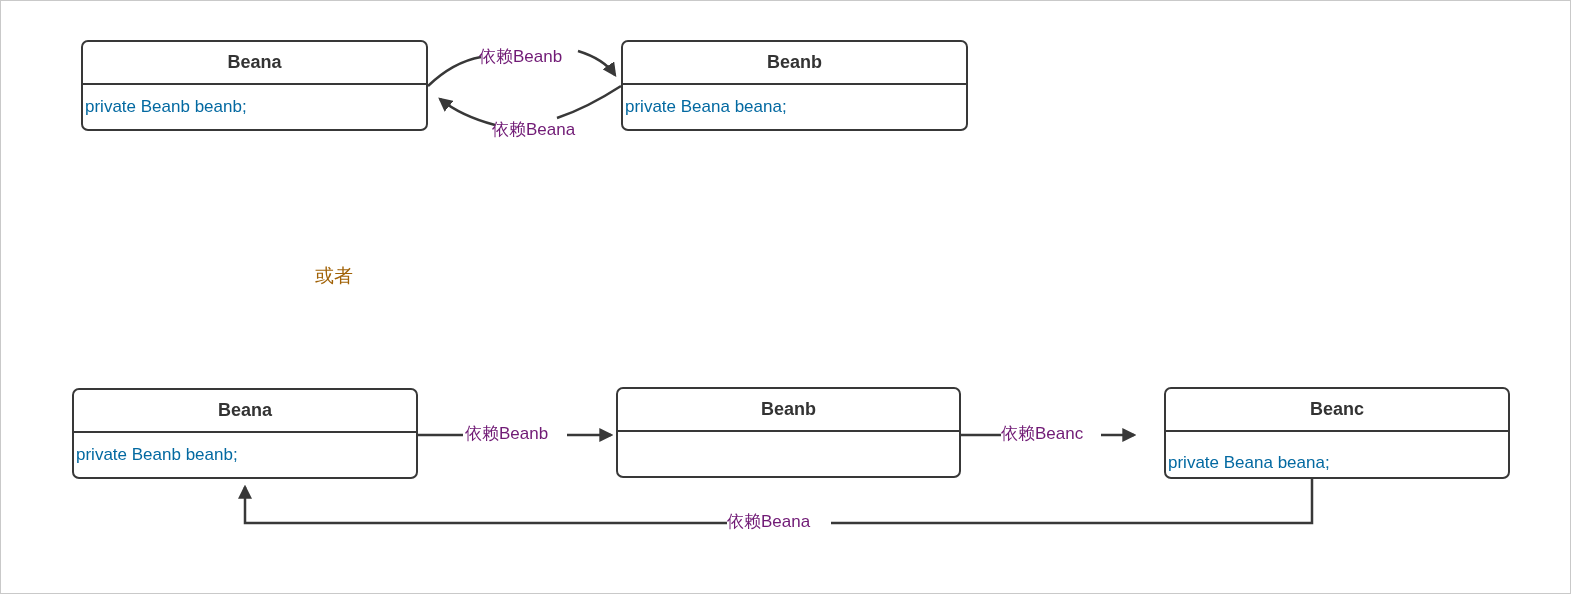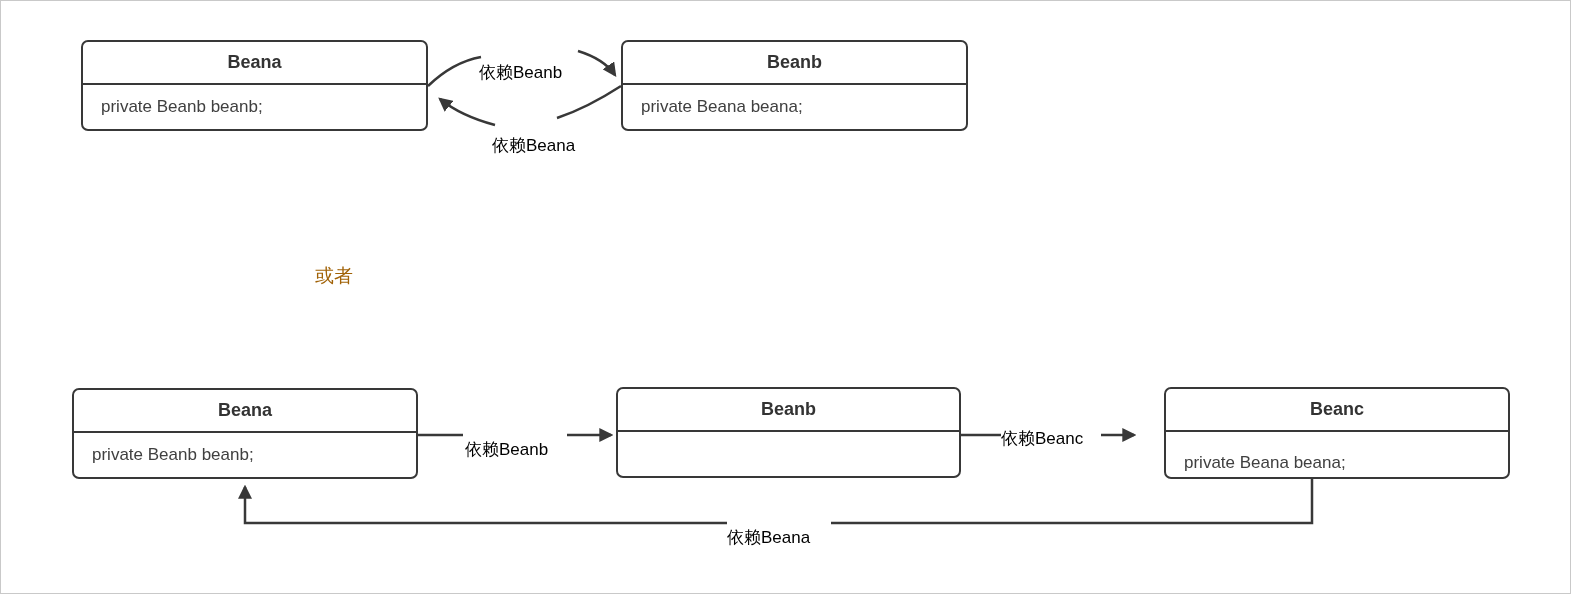--- a/index.html
+++ b/index.html
@@ -35,31 +35,30 @@
     justify-content: center;
     font-size: 18px;
     font-weight: bold;
     color: #333333;
     border-bottom: 2.5px solid #383838;
   }
   .class-box .field {
     flex: 1;
     display: flex;
     align-items: center;
-    padding-left: 18px;
+    padding-left: 2px;
     font-size: 17px;
-    color: #404040;
+    color: #0369a1;
   }
   .edge-label {
     position: absolute;
     font-size: 17px;
-    color: #000000;
+    color: #701a75;
     white-space: nowrap;
     line-height: 1.2;
-    margin-top: 16px;
   }
   .or-label {
     position: absolute;
     font-size: 19px;
     color: #a16207;
     white-space: nowrap;
   }
 </style>
 </head>
 <body>
@@ -112,16 +111,16 @@
   <div class="class-box" style="left:615px; top:386px; width:345px; height:91px;">
     <div class="title">Beanb</div>
   </div>
 
   <div class="class-box" style="left:1163px; top:386px; width:346px; height:92px;gap:17px;">
     <div class="title">Beanc</div>
     <div class="field">private Beana beana;</div>
   </div>
 
   <div class="edge-label" style="left:464px; top:423px;">依赖Beanb</div>
-  <div class="edge-label" style="left:1000px; top:412px;">依赖Beanc</div>
+  <div class="edge-label" style="left:1000px; top:423px;">依赖Beanc</div>
   <div class="edge-label" style="left:726px; top:511px;">依赖Beana</div>
 
 </div>
 
 </body></html>

